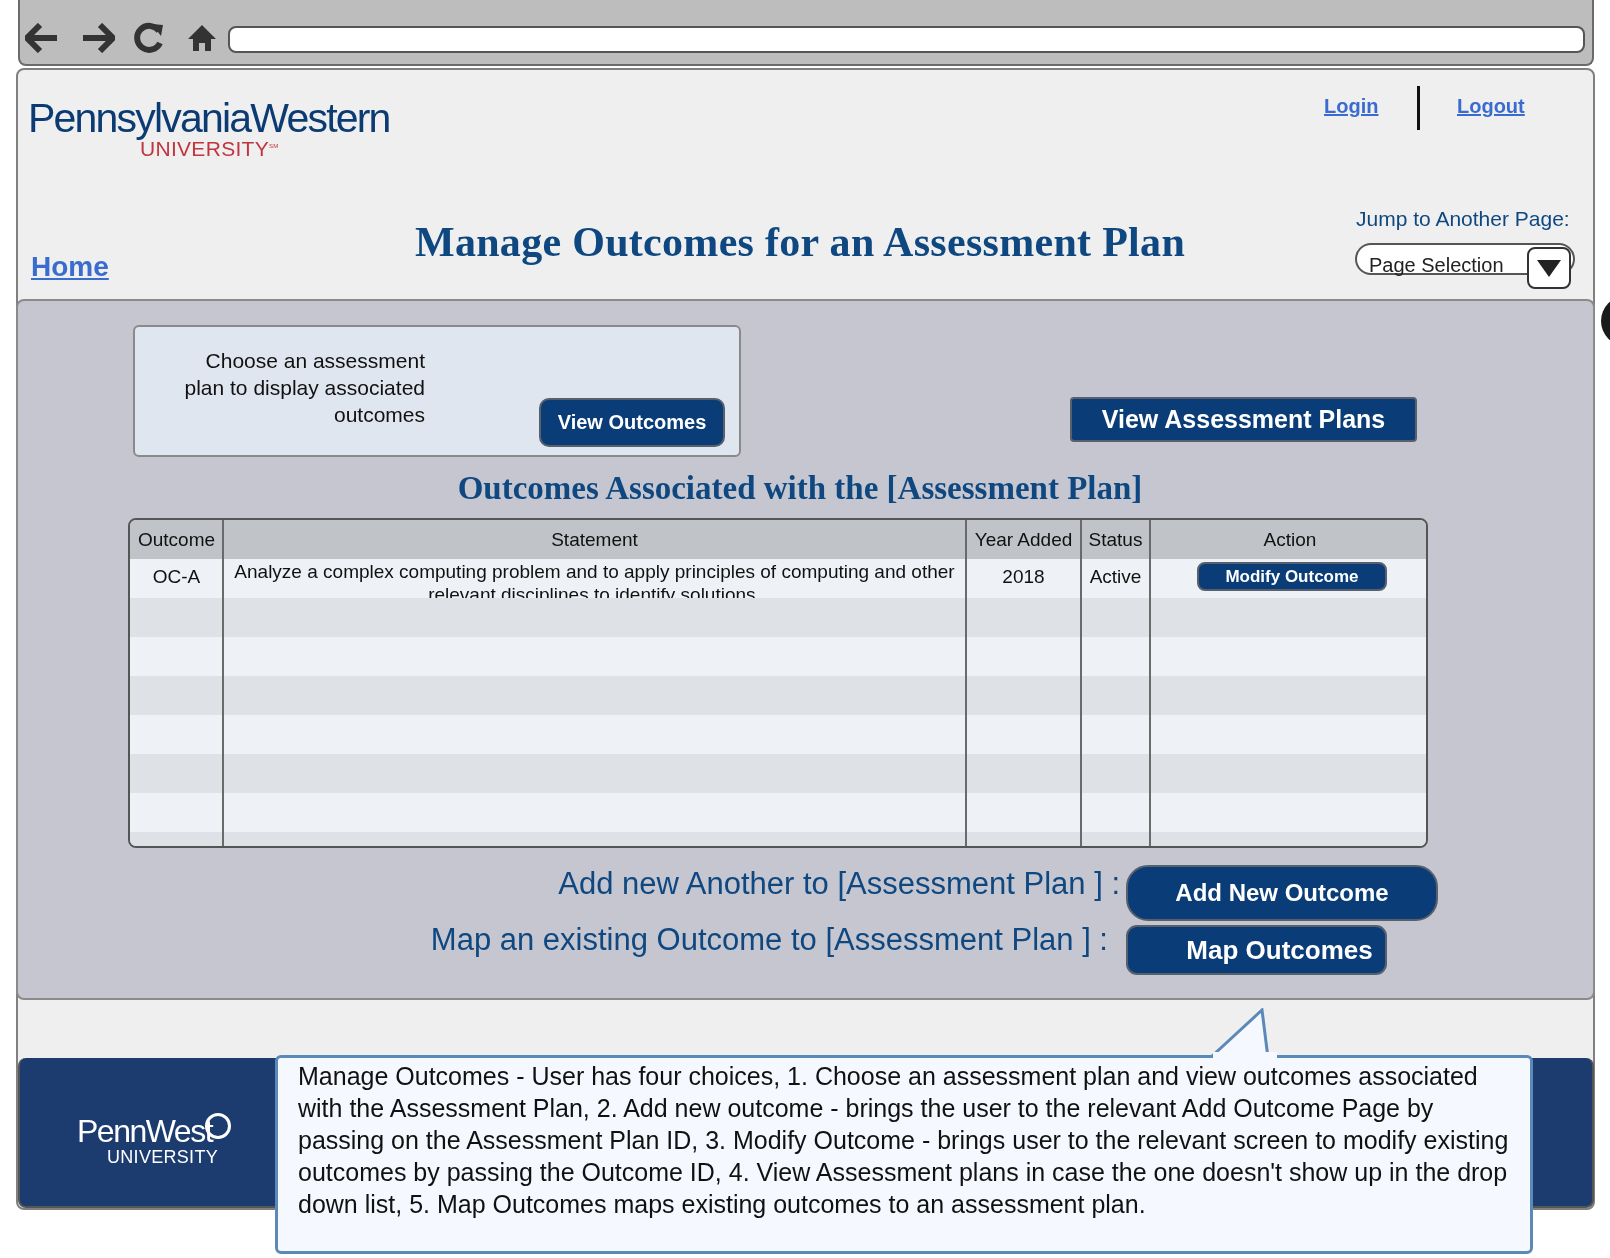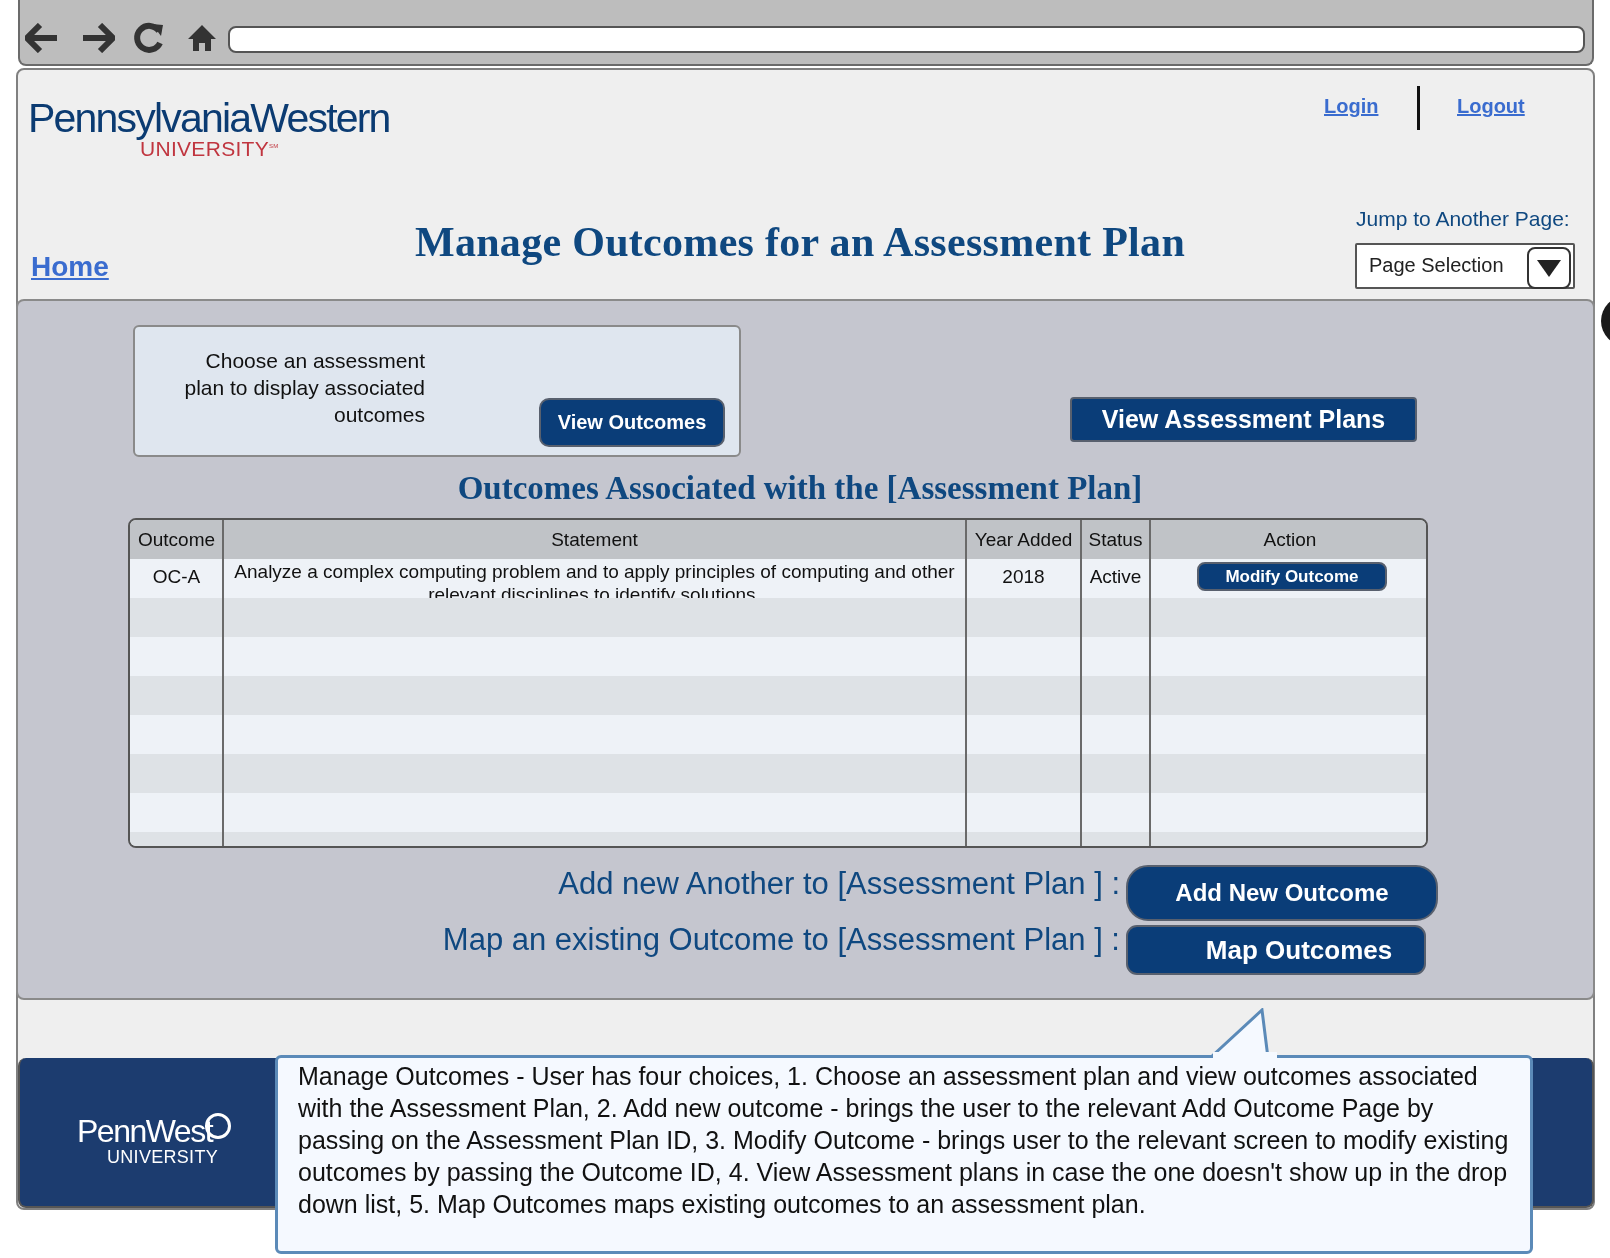--- a/index.html
+++ b/index.html
@@ -30,22 +30,22 @@
   .logo-sub { left:140px; top:137px; color:#c0353f; font-size:21px; letter-spacing:0.3px; white-space:nowrap; }
   .logo-sub sup { font-size:6px; }
 
   .link { color:#3a6ccf; font-weight:bold; text-decoration:underline; cursor:pointer; white-space:nowrap; }
   .login { left:1324px; top:95px; font-size:20px; }
   .divider-v { left:1417px; top:86px; width:3px; height:44px; background:#111; }
   .logout { left:1457px; top:95px; font-size:20px; }
 
   .jump-label { left:1356px; top:207px; font-size:21px; color:#0f4880; white-space:nowrap; }
   .page-select {
-    left:1355px; top:243px; width:220px; height:46px;
-    background:#fff; border:2px solid #555; border-radius:2px;
+    left:1355px; top:243px; width:220px; height:32px;
+    background:#fff; border:2px solid #555; border-radius:18px;
   }
   .page-select .val { position:absolute; left:12px; top:9px; font-size:20px; color:#222; }
   .dd-btn {
     position:absolute; right:2px; top:2px; width:40px; height:38px;
     border:2px solid #333; border-radius:8px; background:#fff;
     display:flex; align-items:center; justify-content:center;
   }
   .tri { width:0; height:0; border-left:12px solid transparent; border-right:12px solid transparent; border-top:17px solid #222; }
 
   .home-link { left:31px; top:251px; font-size:28px; }
@@ -102,23 +102,23 @@
   .row.dark { background:#dee2e6; }
   .col-line { position:absolute; top:0; width:2px; height:100%; background:#6a6a6a; }
   .td { position:absolute; text-align:center; font-size:19px; color:#111; }
   .td.stmt { line-height:23px; top:1px; }
   .modify-btn {
     position:absolute; left:1197px; top:44px; width:190px; height:29px;
     border-radius:8px; font-size:17px;
   }
 
   .add-label { left:420px; top:866px; width:700px; text-align:right; font-size:31px; color:#0f4880; white-space:nowrap; }
-  .map-label { left:320px; top:922px; width:800px; text-align:right; font-size:31px; color:#0f4880; white-space:nowrap; }
+  .map-label { left:308px; top:922px; width:800px; text-align:right; font-size:31px; color:#0f4880; white-space:nowrap; }
   .add-btn { left:1126px; top:865px; width:312px; height:56px; border-radius:22px; font-size:24px; }
-  .map-btn { left:1126px; top:925px; width:300px; height:50px; border-radius:11px; font-size:26px;padding-left:46px; }
+  .map-btn { left:1126px; top:925px; width:261px; height:50px; border-radius:11px; font-size:26px;padding-left:46px; }
 
   
   .footer {
     left:18px; top:1058px; width:1576px; height:150px;
     background:#1c3c6f; border-radius:8px; border:2px solid #555; border-top:none;
   }
   .footer-logo-main { left:77px; top:1113px; color:#fff; font-size:32px; letter-spacing:-1.5px; white-space:nowrap; }
   .footer-logo-sub { left:107px; top:1147px; color:#fff; font-size:18px; letter-spacing:0.3px; white-space:nowrap; }
   .footer-emblem { left:205px; top:1113px; width:26px; height:26px; border:3px solid #fff; border-radius:50%; }
 

